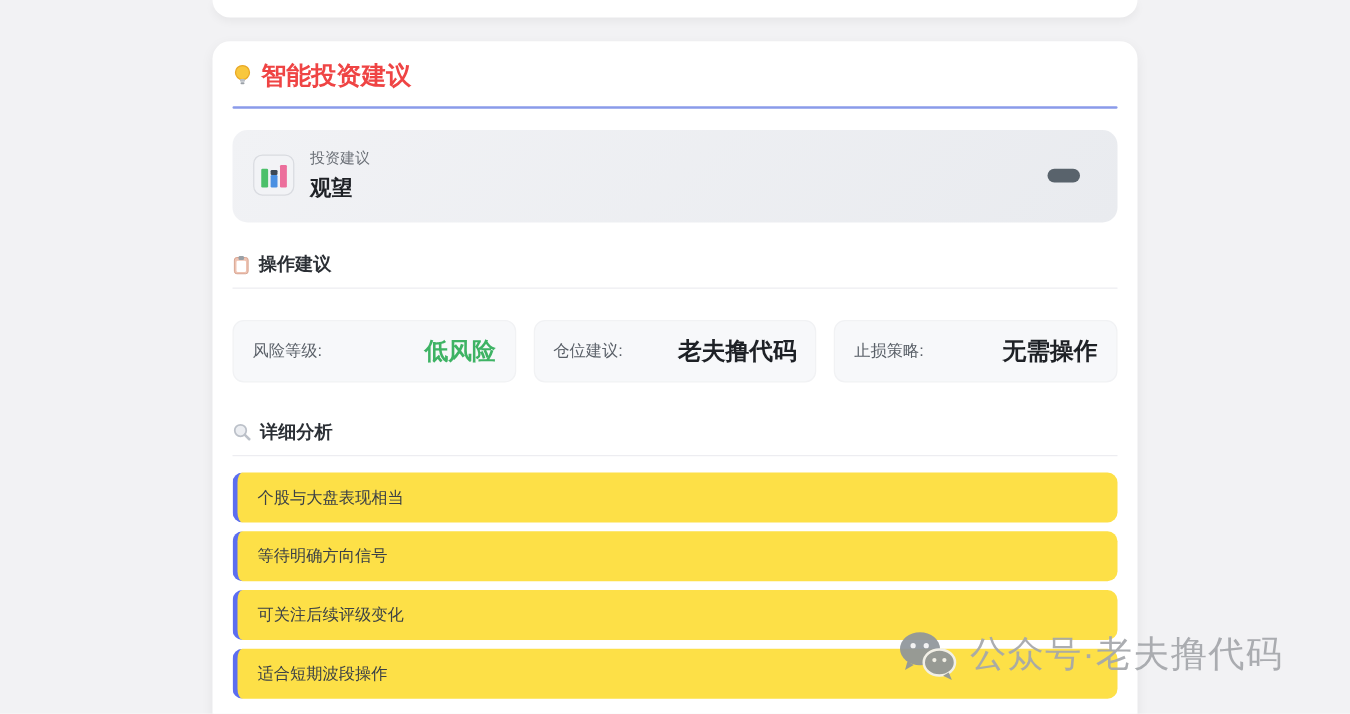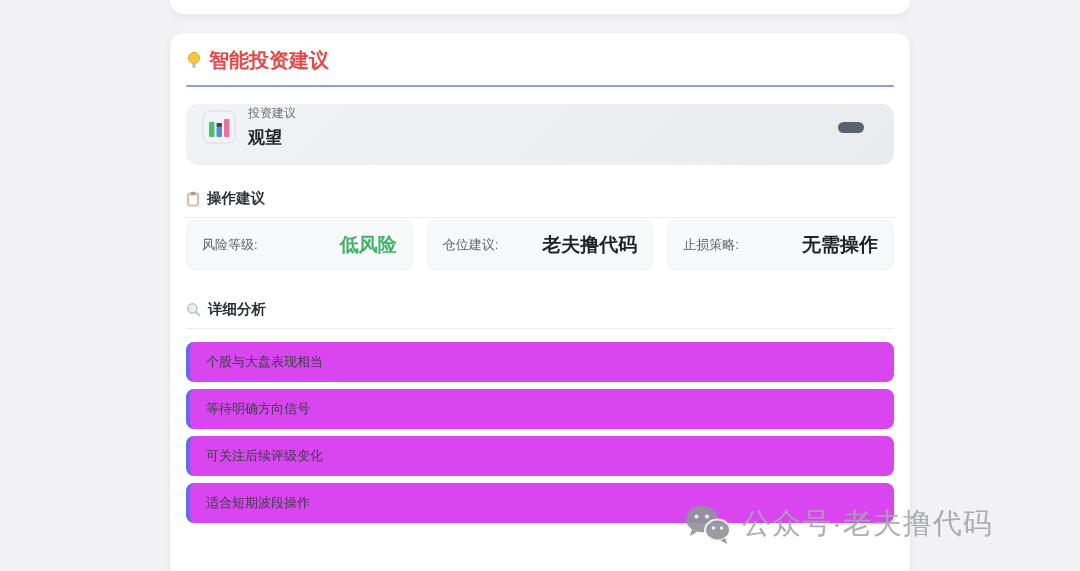--- a/index.html
+++ b/index.html
@@ -23,21 +23,21 @@
   }
   .card-title {
     display:flex; align-items:center; gap:7px;
     font-size:20px; font-weight:bold; color:#ef4444; height:26px;
   }
   .title-rule { height:2px; background:#8a9bea; margin-top:12px; border-radius:1px; }
 
   .advice-box {
     margin-top:17px;
     background:linear-gradient(135deg,#f1f2f5 0%,#e9ebef 100%);
-    border-radius:12px; padding:1px 16px 16px 16px;
+    border-radius:12px; padding:14px 16px 16px 16px;
   }
   .advice-head { display:flex; align-items:center; }
   .advice-icon { width:34px; height:34px; margin-right:12px; flex:0 0 auto; }
   .advice-texts { flex:1 1 auto; }
   .advice-label { font-size:12px; color:#6b7077; margin-bottom:4px; }
   .advice-rating { font-size:17px; font-weight:bold; color:#1e2126; }
   .trend-pill {
     width:26px; height:11px; border-radius:6px; background:#59636c;
     margin-right:14px; flex:0 0 auto;
   }
@@ -48,38 +48,38 @@
     display:flex; align-items:center;
   }
 
   .section-head {
     display:flex; align-items:center; gap:7px;
     margin-top:24px; padding-bottom:9px; border-bottom:1px solid #ededf1;
     font-size:14.5px; font-weight:bold; color:#2b2f35;
   }
   .section-head.analysis { margin-top:30px; }
 
-  .metrics-row { display:flex; gap:14px; margin-top:2px; }
+  .metrics-row { display:flex; gap:14px; margin-top:25px; }
   .metric-box {
     flex:1 1 0; background:#f7f8fa; border:1px solid #f1f2f4; border-radius:9px;
     padding:11px 15px; display:flex; align-items:center; justify-content:space-between;
   }
   .metric-label { font-size:13px; color:#5a6068; }
   .metric-value { font-size:19px; font-weight:bold; color:#1e2126; }
   .metric-value.green { color:#3eb364; }
 
   .analysis-list { margin-top:13px; }
   .analysis-item {
-    background:#d946ef; border-left:4px solid #5c6ef0; border-radius:8px;
+    background:#fde047; border-left:4px solid #5c6ef0; border-radius:8px;
     padding:11px 16px; font-size:13px; color:#3b4046; margin-bottom:7px;
     min-height:35px; display:flex; align-items:center;
   }
 
   .watermark {
-    position:absolute; left:684px; top:503px; z-index:5;
+    position:absolute; left:718px; top:503px; z-index:5;
     display:flex; align-items:center; gap:10px; opacity:.92;
   }
   .watermark-text {
     font-size:29px; font-weight:500; color:#a4a7ab; letter-spacing:1px; white-space:nowrap;
   }
   .icon { display:inline-block; line-height:0; }
 </style>
 </head>
 <body>
 

